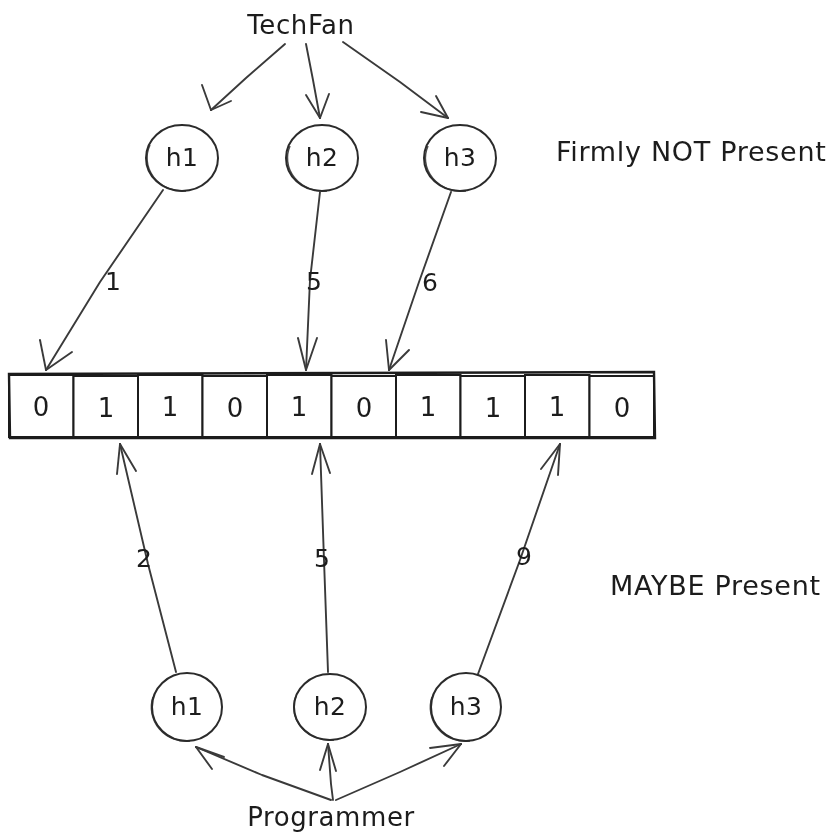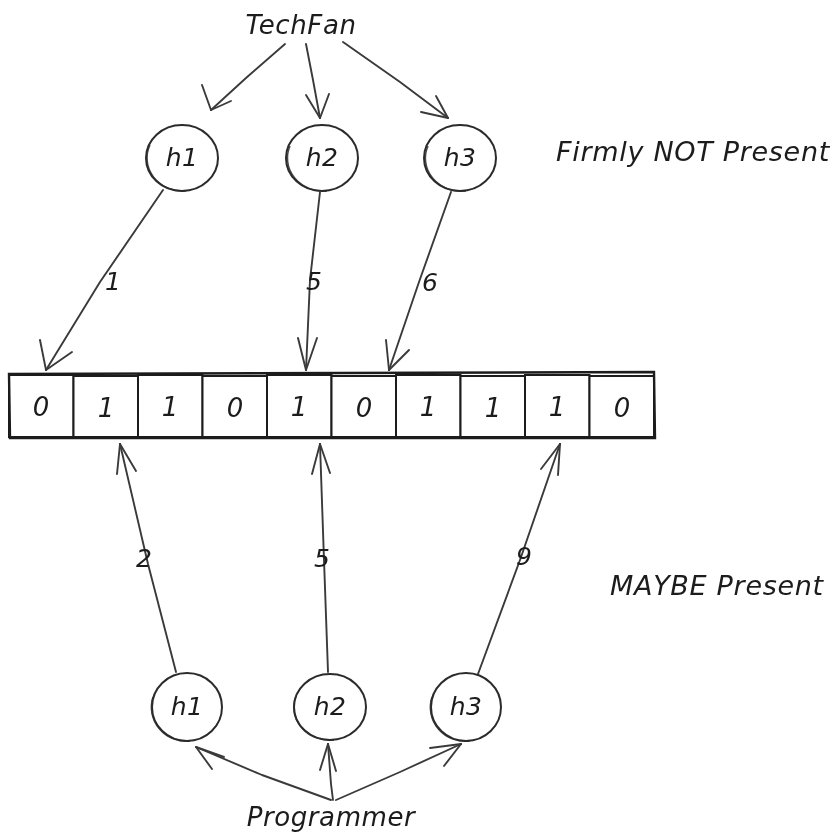--- a/index.html
+++ b/index.html
@@ -14,21 +14,20 @@
     position: relative;
     overflow: hidden;
     font-family: "DejaVu Sans", sans-serif;
   }
   #diagram-root {
     position: absolute;
     left: 0;
     top: 0;
     width: 836px;
     height: 837px;
-    font-style: italic;
   }
   svg.canvas {
     position: absolute;
     left: 0;
     top: 0;
     width: 836px;
     height: 837px;
     display: block;
   }
   .sketch-stroke-thin {

